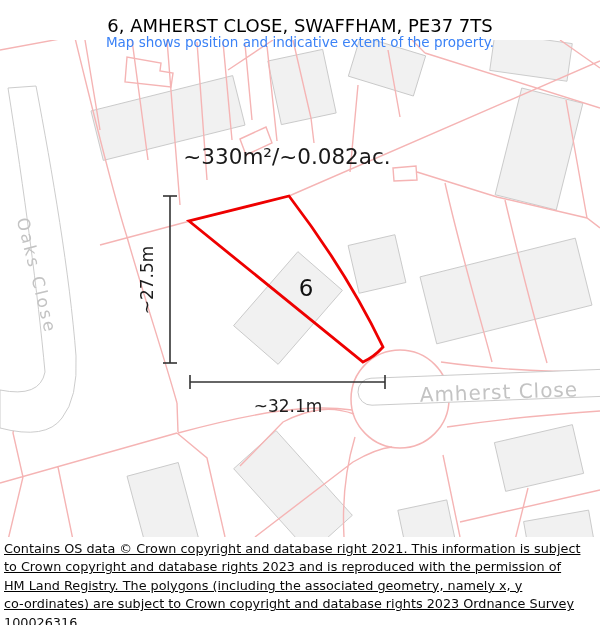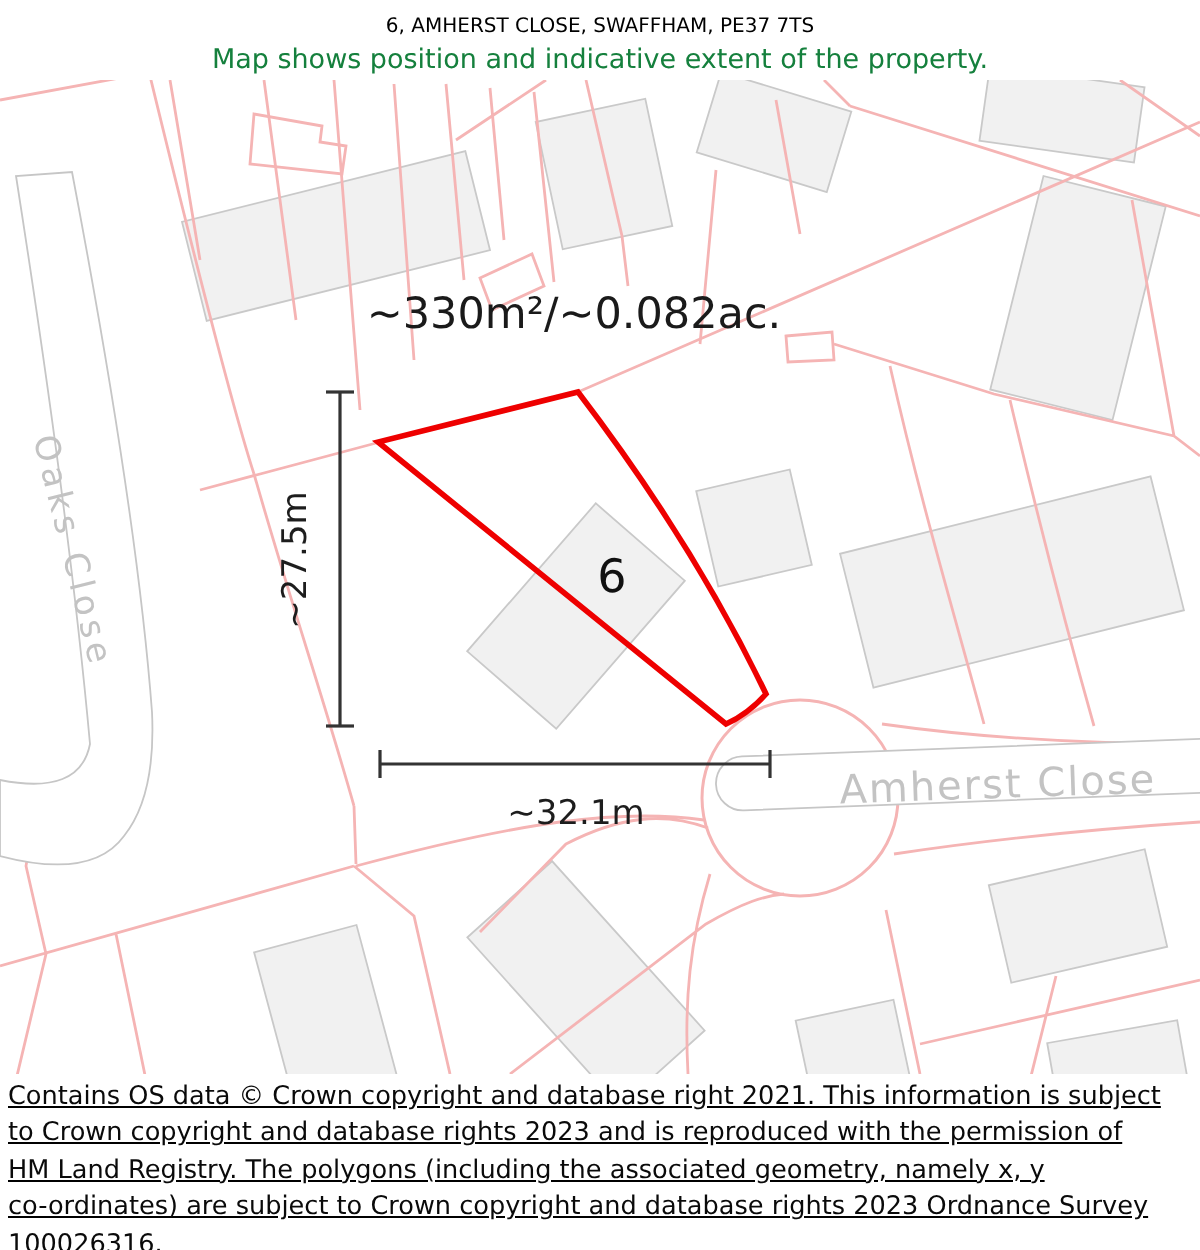--- a/index.html
+++ b/index.html
@@ -1,21 +1,21 @@
 <!DOCTYPE html>
 <html><head>
 <meta charset="utf-8">
 <style>
   html,body{margin:0;padding:0;background:#ffffff;}
   body{width:600px;height:625px;position:relative;overflow:hidden;
        font-family:"DejaVu Sans","Liberation Sans",sans-serif;}
   .header{position:absolute;top:0;left:0;width:600px;height:40px;background:#ffffff;
           text-align:center;z-index:3;}
-  .header .title{font-size:10px;color:#000;padding-top:6px;line-height:16px;text-align:center;}
-  .header .subtitle{font-size:13.5px;color:#15803d;line-height:17px;}
+  .header .title{font-size:18px;color:#000;padding-top:18px;line-height:16px;text-align:center;}
+  .header .subtitle{font-size:13.5px;color:#3b82f6;line-height:17px;}
   .map-wrap{position:absolute;top:0;left:0;width:600px;height:625px;z-index:1;}
   .footer{position:absolute;top:537px;left:0;width:600px;height:88px;background:#ffffff;
           z-index:3;text-decoration:underline;}
   .footer .copy{font-size:12.8px;color:#0a0a0a;line-height:18.4px;padding:3px 4px 0 4px;
           white-space:pre-line;}
   svg text{font-family:"DejaVu Sans","Liberation Sans",sans-serif;}
   .street-label{fill:#c3c3c3;}
   .dim-label{fill:#1d1d1d;}
 </style>
 </head>

